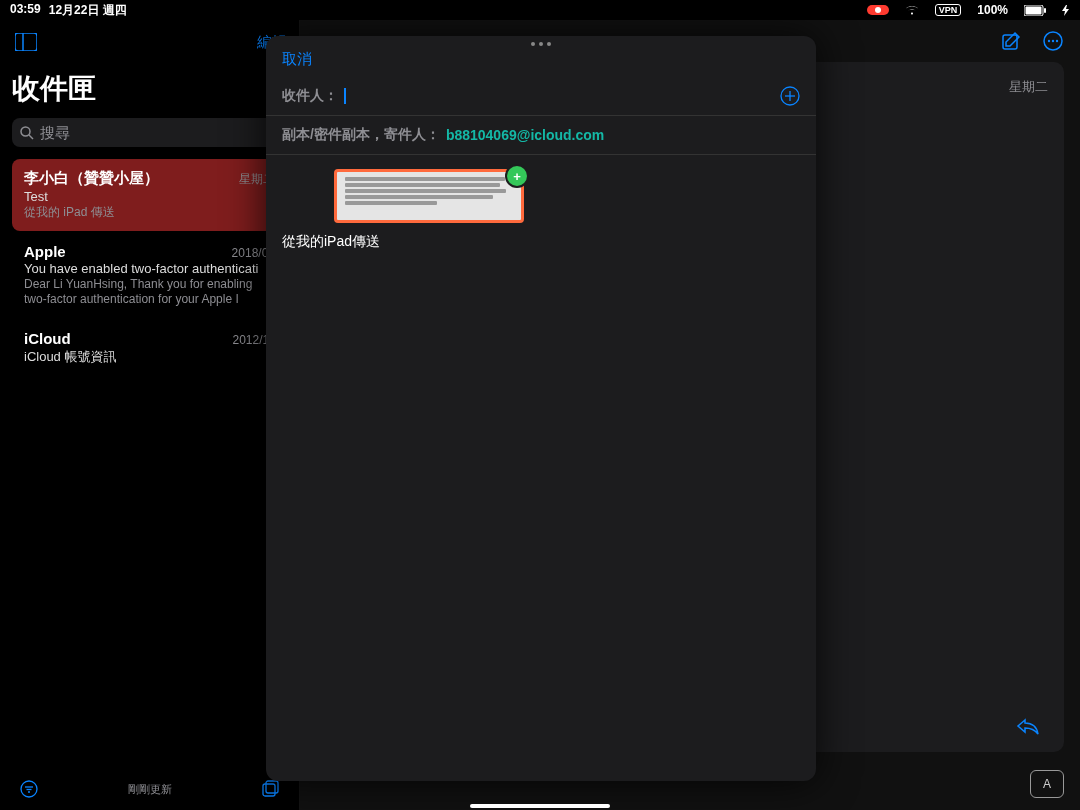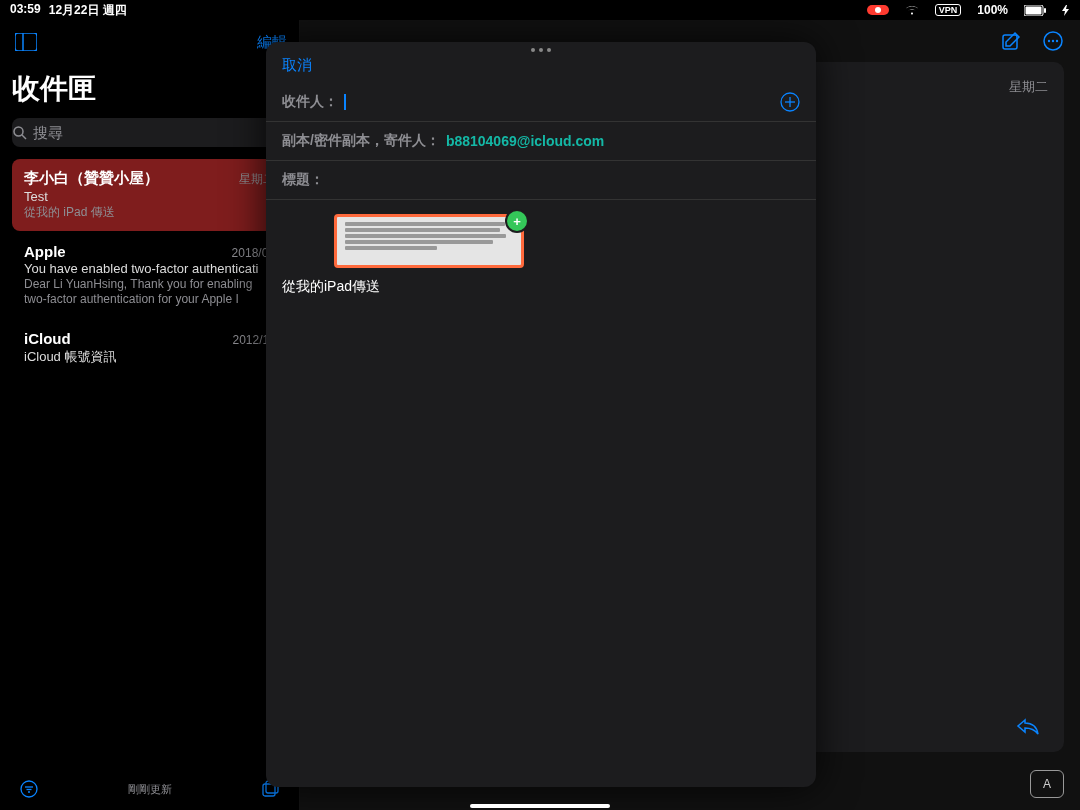--- a/index.html
+++ b/index.html
@@ -18,21 +18,21 @@
 .sidebar { width: 300px; background: #000; padding: 0 12px; border-right: 1px solid rgba(255,255,255,0.08); }
 .content { flex: 1; background: #111; position: relative; }
 
 
 .sidebar-header { display: flex; justify-content: space-between; align-items: center; padding: 8px 0; }
 .sidebar-icon-btn { width: 28px; height: 28px; display: flex; align-items: center; justify-content: center; color: #0a84ff; }
 .edit-link { color: #0a84ff; font-size: 15px; }
 .sidebar-title { font-size: 28px; font-weight: 700; margin: 6px 0 10px; }
 
 
-.search-box { background: #1c1c1e; border-radius: 8px; padding: 6px 1px; display: flex; align-items: center; gap: 6px; color: #8e8e93; margin-bottom: 12px; }
+.search-box { background: #1c1c1e; border-radius: 8px; padding: 6px 8px; display: flex; align-items: center; gap: 6px; color: #8e8e93; margin-bottom: 12px; }
 .search-input { background: transparent; border: none; color: #fff; font-size: 15px; flex: 1; outline: none; }
 .search-input::placeholder { color: #8e8e93; }
 
 
 .mail-item { padding: 10px 12px; border-radius: 8px; margin-bottom: 2px; cursor: pointer; }
 .mail-item.selected { background: #7f1d1d; }
 .mail-top { display: flex; justify-content: space-between; align-items: baseline; }
 .mail-sender { font-size: 15px; font-weight: 600; }
 .mail-date { font-size: 12px; color: #8e8e93; }
 .mail-subject { font-size: 13px; color: #ddd; margin-top: 1px; }
@@ -42,21 +42,21 @@
 .content-header { display: flex; justify-content: space-between; align-items: center; padding: 10px 16px; }
 .content-header-right { display: flex; gap: 20px; }
 .toolbar-icon { color: #0a84ff; width: 22px; height: 22px; display: flex; align-items: center; justify-content: center; }
 
 
 .thread-area { background: #1c1c1e; margin: 0 16px; border-radius: 10px; padding: 16px; height: calc(100% - 100px); position: relative; }
 .thread-date { text-align: right; color: #8e8e93; font-size: 13px; }
 .reply-icon { position: absolute; bottom: 16px; right: 24px; color: #0a84ff; }
 
 
-.compose-sheet { position: absolute; left: 266px; top: 42px; width: 550px; height: 745px; background: #1c1c1e; border-radius: 12px; box-shadow: 0 0 40px rgba(0,0,0,0.8); display: flex; flex-direction: column; z-index: 100; }
+.compose-sheet { position: absolute; left: 266px; top: 36px; width: 550px; height: 745px; background: #1c1c1e; border-radius: 12px; box-shadow: 0 0 40px rgba(0,0,0,0.8); display: flex; flex-direction: column; z-index: 100; }
 .compose-dots { display:flex; gap:4px; justify-content:center; margin: 6px auto 0; }
 .compose-dots span{ width:4px; height:4px; background:#888; border-radius:50%; }
 .compose-header { display: flex; justify-content: space-between; align-items: center; padding: 4px 16px 8px; }
 .cancel-btn { color: #0a84ff; font-size: 15px; background: none; border: none; cursor: pointer; }
 .compose-title { font-size: 28px; font-weight: 700; padding: 4px 16px 12px; display: flex; justify-content: space-between; align-items: center; }
 .send-btn { width: 32px; height: 32px; border-radius: 50%; background: #48484a; display: flex; align-items: center; justify-content: center; }
 .send-btn svg { fill: #8e8e93; }
 
 .compose-field { padding: 10px 16px; border-bottom: 1px solid #333; display: flex; align-items: center; font-size: 14px; color: #8e8e93; position: relative; font-weight: bold; }
 .field-label { margin-right: 6px; }
@@ -237,23 +237,20 @@
           <line x1="5" y1="10" x2="15" y2="10" stroke="#0a84ff" stroke-width="1.3"></line>
         </svg>
     </span>
   </div>
 
   <div class="compose-field">
     <span class="field-label">副本/密件副本，寄件人：</span>
     <span class="field-value">b88104069@icloud.com</span>
   </div>
 
-  <div class="compose-field">
-    <span class="field-label">標題：</span>
-  </div>
 
   <div class="compose-body">
     <div class="attachment-tile">
       <div class="attachment-lines">
         <div class="att-line-1"></div>
           <div class="att-line-2"></div>
           <div class="att-line-3"></div>
           <div class="att-line-4"></div>
           <div class="att-line-5"></div>
       </div>

